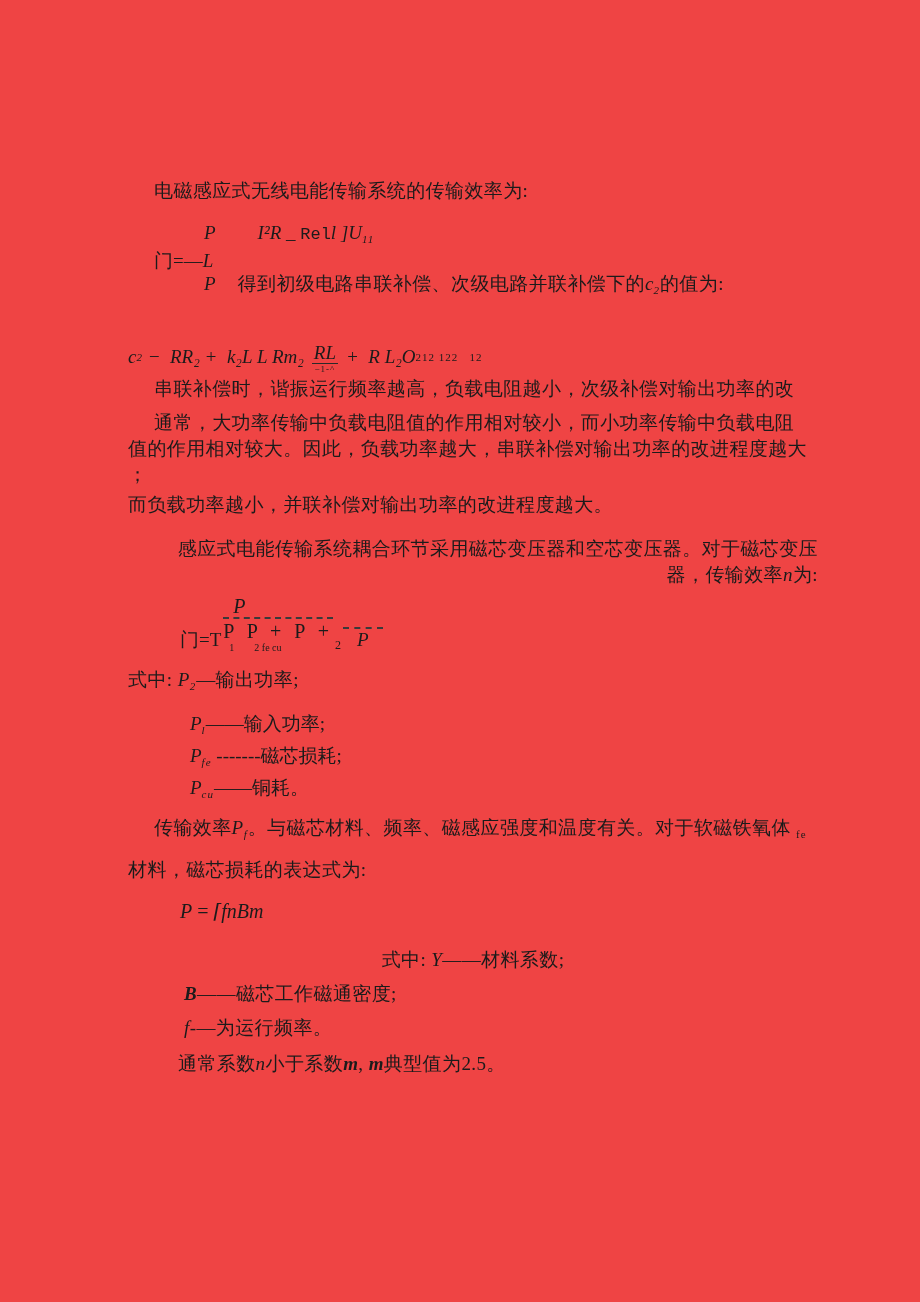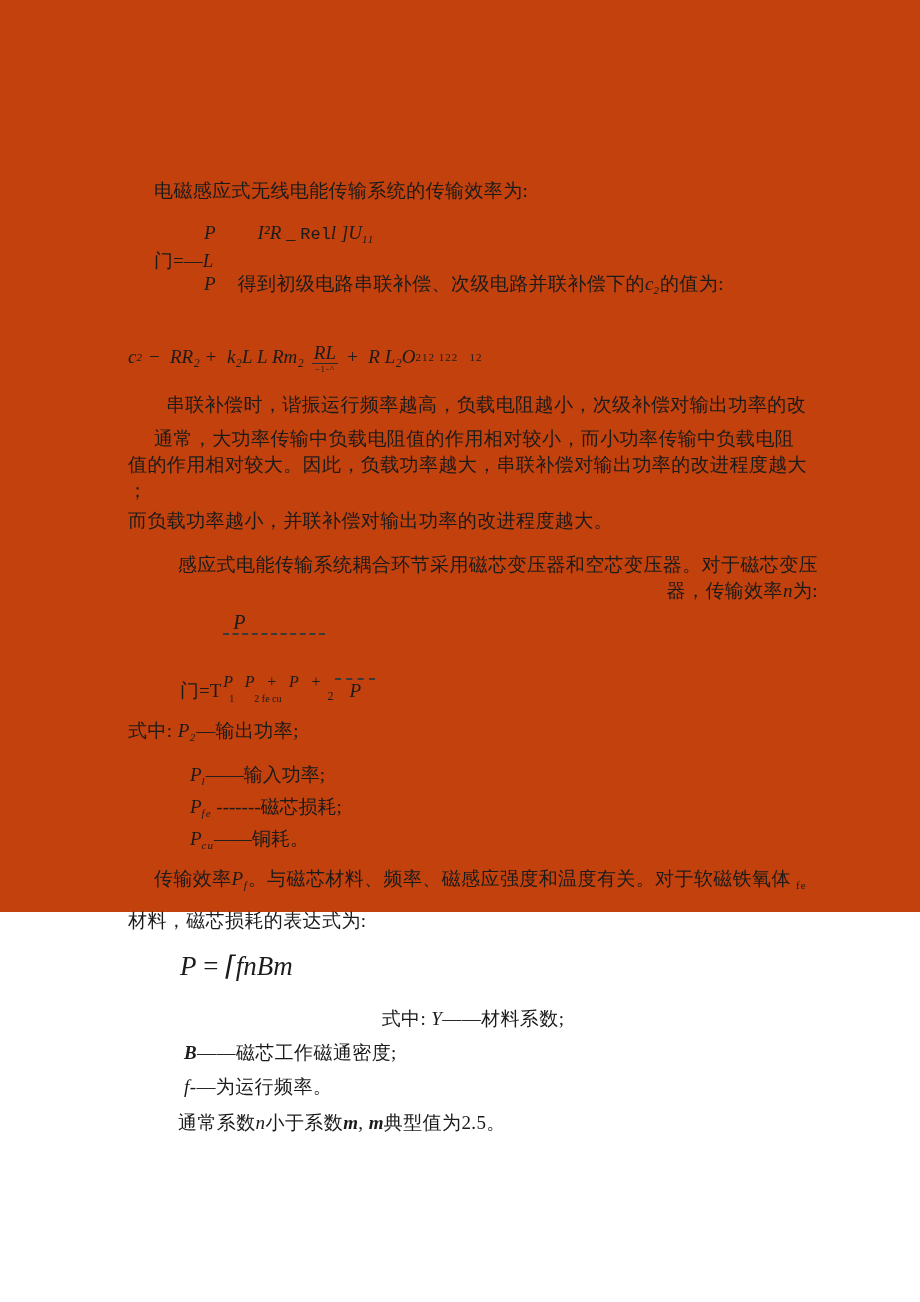--- a/index.html
+++ b/index.html
@@ -1,17 +1,17 @@
 <!DOCTYPE html>
 <html><head>
 <meta charset="utf-8">
 <style>
   html,body{margin:0;padding:0;background:#fff;}
   body{width:920px;height:1302px;font-family:"Liberation Serif","DejaVu Serif",serif;color:#1b1b1b;overflow:hidden;}
-  .page{position:relative;width:920px;height:912px;background:#c2410c;}
+  .page{position:relative;width:920px;height:1302px;background:#ef4444;}
   .content{position:absolute;left:128px;top:0;width:690px;padding-top:178px;}
   .line{white-space:nowrap;}
   .zh{font-size:19px;letter-spacing:0.4px;line-height:26px;}
   .ind{text-indent:26px;}
   .it{font-style:italic;font-family:"Liberation Serif","DejaVu Serif",serif;}
   .mono{font-family:"Liberation Mono","DejaVu Sans Mono",monospace;font-style:normal;font-size:17px;}
   .sub{font-size:11px;vertical-align:-4px;letter-spacing:1px;}
   .sup{font-size:12px;vertical-align:7px;}
   .fm{font-size:19px;line-height:21px;}
   .f1line1{padding-left:76px;}
@@ -20,39 +20,39 @@
   .gapA{display:inline-block;width:42px;}
   .gapB{display:inline-block;width:22px;}
   .f2row{display:flex;align-items:center;font-size:19px;}
   .sfrac{display:inline-flex;flex-direction:column;align-items:center;line-height:1;margin:0 8px;transform:translateY(2px);}
   .sfrac .n{font-style:italic;font-size:19px;border-bottom:1.6px solid #2a2a2a;padding:0 2px 1px;}
   .sfrac .d{font-size:9px;letter-spacing:1px;padding-top:1px;}
   .f3row{display:flex;align-items:flex-end;padding-left:52px;font-size:19px;}
   .bfrac{display:inline-flex;flex-direction:column;margin:0 2px;}
   .bfrac .n{font-style:italic;font-size:20px;margin-left:10px;line-height:20px;}
   .bfrac .bar{border-top:2px dashed #3a3a3a;margin:1px 0 1px;}
-  .bfrac .dmain{font-style:italic;font-size:16px;letter-spacing:4px;line-height:22px;white-space:pre;margin-top:35px;}
+  .bfrac .dmain{font-size:20px;letter-spacing:4px;line-height:22px;white-space:pre;}
   .bfrac .dsub{font-size:10px;white-space:pre;margin-left:6px;line-height:11px;}
   .overdash{display:inline-block;border-top:2px dashed #3a3a3a;padding:0 14px;font-style:italic;margin-left:2px;transform:translateY(-2px);}
   .deflist{padding-left:62px;}
   .defitem{line-height:25px;font-size:19px;}
   .dash-sep{letter-spacing:0;}
   .pre{white-space:pre;}
   .m-f1{margin-top:18px;}
   .m-f2{margin-top:40px;}
-  .m-p2{margin-top:20px;text-align:center;}
+  .m-p2{margin-top:4px;}
   .m-p3{margin-top:8px;}
   .m-p4{margin-top:4px;}
   .m-p5{margin-top:18px;text-align:right;}
   .m-f3{margin-top:8px;}
   .m-p6{margin-top:14px;}
   .m-defs{margin-top:12px;}
   .m-p7{margin-top:8px;}
   .m-p7b{margin-top:10px;}
-  .m-f4{margin-top:16px;padding-left:52px;font-size:27px;}
+  .m-f4{margin-top:16px;padding-left:52px;font-size:20px;}
   .m-p8{margin-top:24px;text-align:center;}
   .m-p9{margin-top:8px;padding-left:56px;}
   .m-p10{margin-top:8px;padding-left:56px;}
   .m-p11{margin-top:10px;text-indent:50px;}
 </style>
 </head>
 <body>
 
 <div class="page">
   <div class="content">

